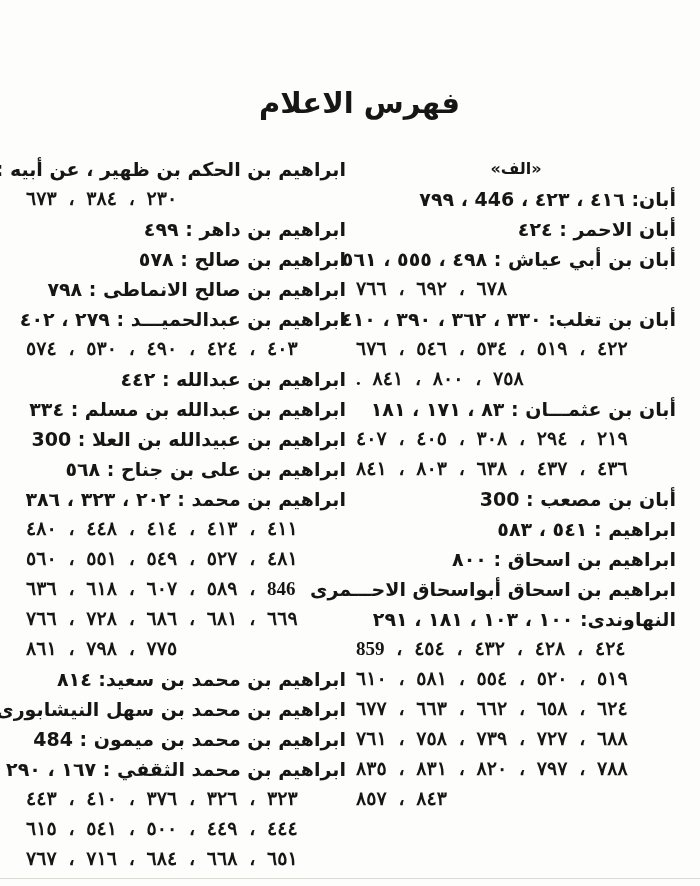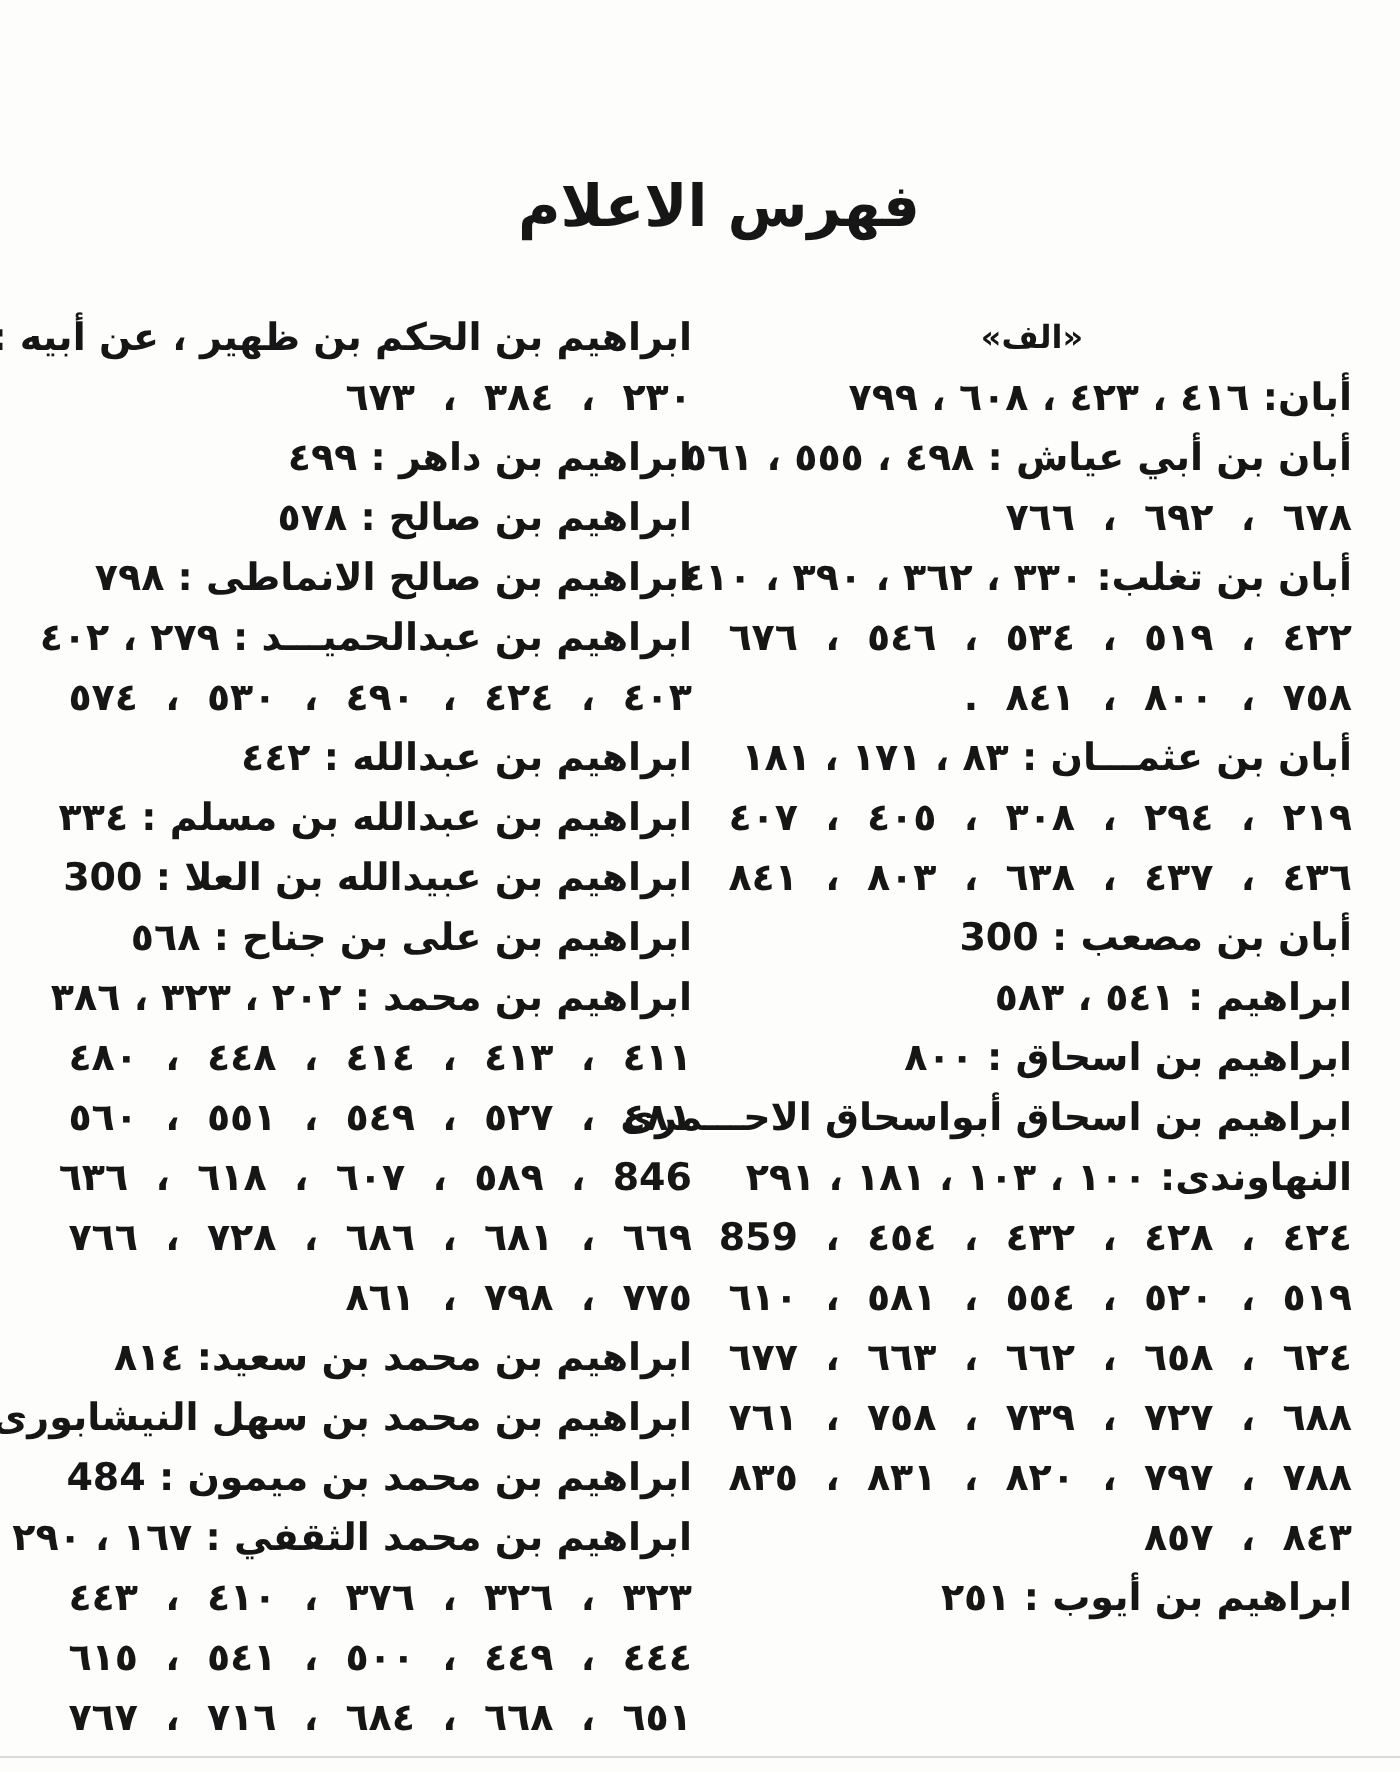--- a/index.html
+++ b/index.html
@@ -35,21 +35,21 @@
     width: 320px;
   }
   .line {
     height: 30px;
     line-height: 30px;
     font-size: 19px;
     font-weight: 700;
     white-space: nowrap;
   }
   .entry { text-align: right; }
-  .nums  { text-align: right; word-spacing: 7px; }
+  .nums  { text-align: left; word-spacing: 7px; font-family: Liberation Serif, serif; }
   .header {
     text-align: center;
     font-size: 16px;
   }
   .scan-line {
     position: absolute;
     left: 0;
     right: 0;
     top: 878px;
     height: 1px;
@@ -60,41 +60,41 @@
 <body>
 
 <div class="page">
 
   <h1 class="title">فهرس الاعلام</h1>
 
   <div class="columns">
 
     <div class="col">
       <div class="line header">«الف»</div>
-      <div class="line entry">أبان: ٤١٦ ، ٤٢٣ ، ٦٠٨ ، ٧٩٩</div>
+      <div class="line entry">أبان: ٤١٦ ، ٤٢٣ ، 446 ، ٧٩٩</div>
+      <div class="line entry">أبان الاحمر : ٤٢٤</div>
       <div class="line entry">أبان بن أبي عياش : ٤٩٨ ، ٥٥٥ ، ٥٦١</div>
       <div class="line nums">٦٧٨ ، ٦٩٢ ، ٧٦٦</div>
       <div class="line entry">أبان بن تغلب: ٣٣٠ ، ٣٦٢ ، ٣٩٠ ، ٤١٠</div>
       <div class="line nums">٤٢٢ ، ٥١٩ ، ٥٣٤ ، ٥٤٦ ، ٦٧٦</div>
       <div class="line nums">٧٥٨ ، ٨٠٠ ، ٨٤١ .</div>
       <div class="line entry">أبان بن عثمـــان : ٨٣ ، ١٧١ ، ١٨١</div>
       <div class="line nums">٢١٩ ، ٢٩٤ ، ٣٠٨ ، ٤٠٥ ، ٤٠٧</div>
       <div class="line nums">٤٣٦ ، ٤٣٧ ، ٦٣٨ ، ٨٠٣ ، ٨٤١</div>
       <div class="line entry">أبان بن مصعب : 300</div>
       <div class="line entry">ابراهيم : ٥٤١ ، ٥٨٣</div>
       <div class="line entry">ابراهيم بن اسحاق : ٨٠٠</div>
       <div class="line entry">ابراهيم بن اسحاق أبواسحاق الاحـــمرى</div>
       <div class="line entry">النهاوندى: ١٠٠ ، ١٠٣ ، ١٨١ ، ٢٩١</div>
       <div class="line nums">٤٢٤ ، ٤٢٨ ، ٤٣٢ ، ٤٥٤ ، 859</div>
       <div class="line nums">٥١٩ ، ٥٢٠ ، ٥٥٤ ، ٥٨١ ، ٦١٠</div>
       <div class="line nums">٦٢٤ ، ٦٥٨ ، ٦٦٢ ، ٦٦٣ ، ٦٧٧</div>
       <div class="line nums">٦٨٨ ، ٧٢٧ ، ٧٣٩ ، ٧٥٨ ، ٧٦١</div>
       <div class="line nums">٧٨٨ ، ٧٩٧ ، ٨٢٠ ، ٨٣١ ، ٨٣٥</div>
       <div class="line nums">٨٤٣ ، ٨٥٧</div>
-      <div class="line entry">ابراهيم بن أيوب : ٢٥١</div>
     </div>
 
     <div class="col">
       <div class="line entry">ابراهيم بن الحكم بن ظهير ، عن أبيه :</div>
       <div class="line nums">٢٣٠ ، ٣٨٤ ، ٦٧٣</div>
       <div class="line entry">ابراهيم بن داهر : ٤٩٩</div>
       <div class="line entry">ابراهيم بن صالح : ٥٧٨</div>
       <div class="line entry">ابراهيم بن صالح الانماطى : ٧٩٨</div>
       <div class="line entry">ابراهيم بن عبدالحميـــد : ٢٧٩ ، ٤٠٢</div>
       <div class="line nums">٤٠٣ ، ٤٢٤ ، ٤٩٠ ، ٥٣٠ ، ٥٧٤</div>

